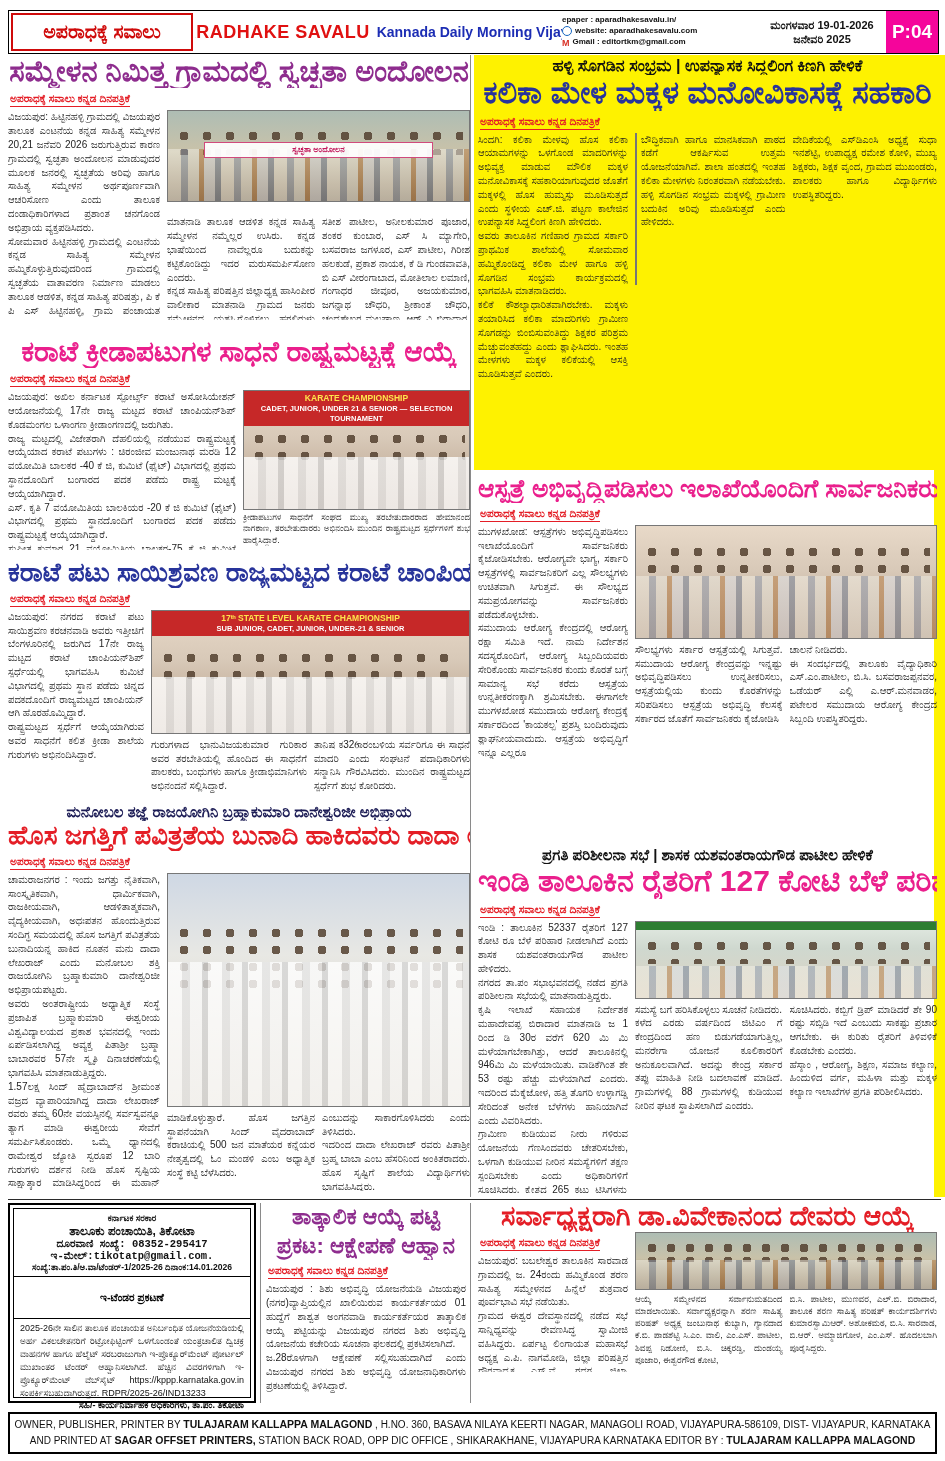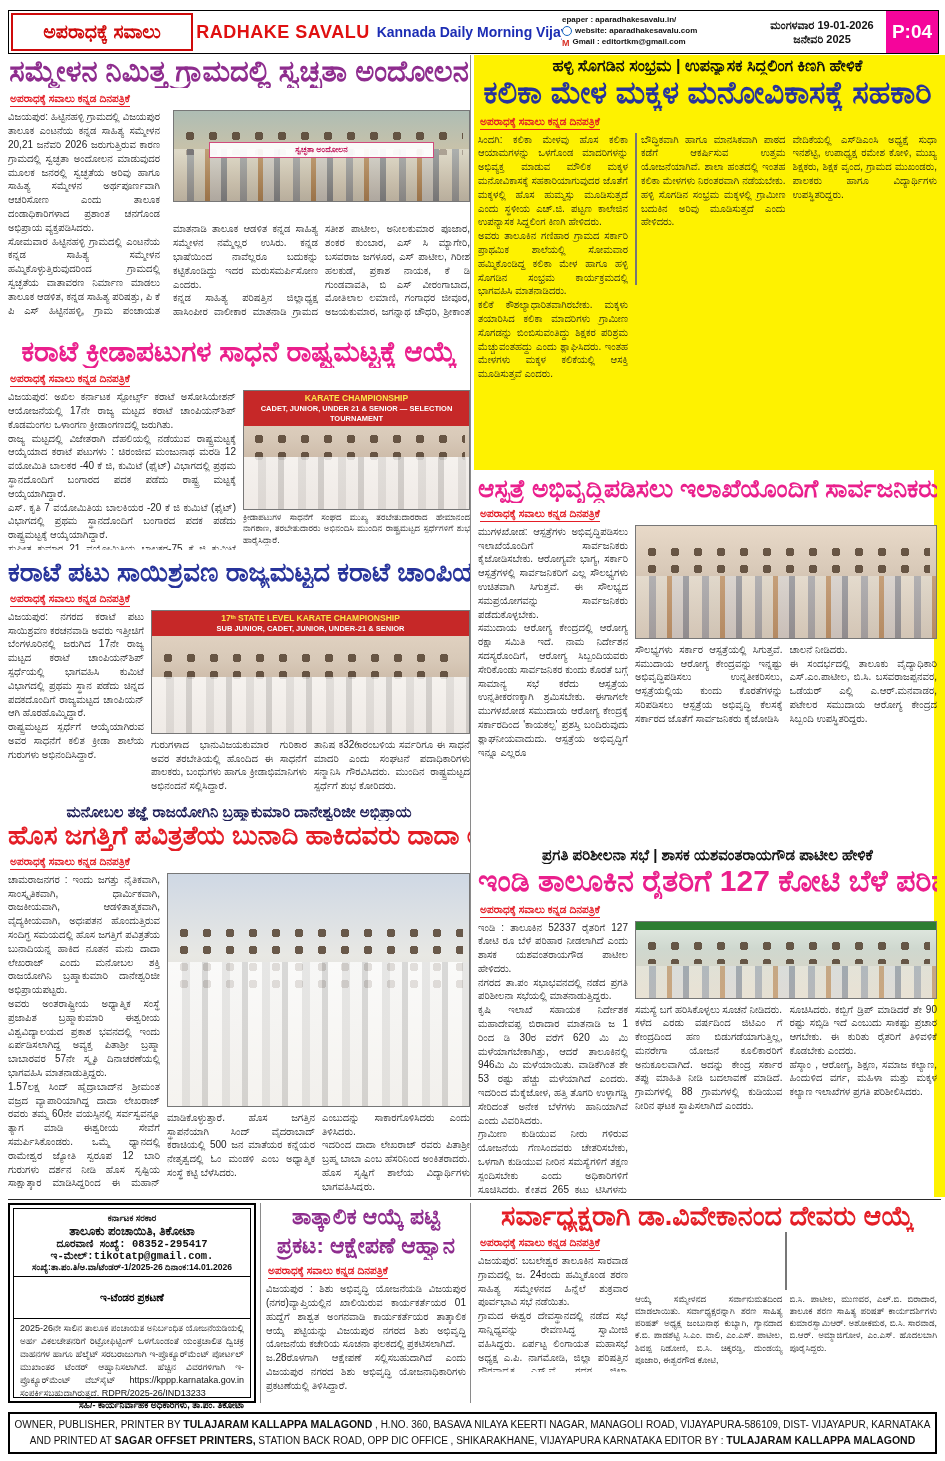--- a/index.html
+++ b/index.html
@@ -109,21 +109,21 @@
   <div class="vrule" style="left:260px;top:1203px;height:200px;"></div>
   <div class="vrule" style="left:470px;top:1203px;height:200px;"></div>
 
   <div class="story" style="left:8px;top:55px;width:462px;height:278px;">
     <div class="headline hl-purple" style="font-size:29px;">ಸಮ್ಮೇಳನ ನಿಮಿತ್ತ ಗ್ರಾಮದಲ್ಲಿ ಸ್ವಚ್ಛತಾ ಅಂದೋಲನ</div>
     <div><span class="byline">ಅಪರಾಧಕ್ಕೆ ಸವಾಲು ಕನ್ನಡ ದಿನಪತ್ರಿಕೆ</span></div>
     <div class="cols" style="height:210px;">
       <div class="bodytext" style="width:152px;flex:none;">ವಿಜಯಪುರ: ಹಿಟ್ಟಿನಹಳ್ಳಿ ಗ್ರಾಮದಲ್ಲಿ ವಿಜಯಪುರ ತಾಲೂಕ ಎಂಟನೆಯ ಕನ್ನಡ ಸಾಹಿತ್ಯ ಸಮ್ಮೇಳನ 20,21 ಜನೆವರಿ 2026 ಜರುಗುತ್ತಿರುವ ಕಾರಣ ಗ್ರಾಮದಲ್ಲಿ ಸ್ವಚ್ಛತಾ ಅಂದೋಲನ ಮಾಡುವುದರ ಮೂಲಕ ಜನರಲ್ಲಿ ಸ್ವಚ್ಛತೆಯ ಅರಿವು ಹಾಗೂ ಸಾಹಿತ್ಯ ಸಮ್ಮೇಳನ ಅರ್ಥಪೂರ್ಣವಾಗಿ ಆಚರಿಸೋಣ ಎಂದು ತಾಲೂಕ ದಂಡಾಧಿಕಾರಿಗಳಾದ ಪ್ರಶಾಂತ ಚನಗೊಂಡ ಅಭಿಪ್ರಾಯ ವ್ಯಕ್ತಪಡಿಸಿದರು.
 ಸೋಮವಾರ ಹಿಟ್ಟಿನಹಳ್ಳಿ ಗ್ರಾಮದಲ್ಲಿ ಎಂಟನೆಯ ಕನ್ನಡ ಸಾಹಿತ್ಯ ಸಮ್ಮೇಳನ ಹಮ್ಮಿಕೊಳ್ಳುತ್ತಿರುವುದರಿಂದ ಗ್ರಾಮದಲ್ಲಿ ಸ್ವಚ್ಛತೆಯ ವಾತಾವರಣ ನಿರ್ಮಾಣ ಮಾಡಲು ತಾಲೂಕ ಆಡಳಿತ, ಕನ್ನಡ ಸಾಹಿತ್ಯ ಪರಿಷತ್ತು, ಪಿ ಕೆ ಪಿ ಎಸ್ ಹಿಟ್ಟಿನಹಳ್ಳಿ, ಗ್ರಾಮ ಪಂಚಾಯತ ಹಿಟ್ಟಿನಹಳ್ಳಿ ಸಂಯುಕ್ತ ಆಶ್ರಯದಲ್ಲಿ ಜರುಗಿದ ಸ್ವಚ್ಛತಾ ಅಂದೋಲನ ಕಾರ್ಯಕ್ರಮ ಉದ್ಘಾಟಿಸಿ ಮಾತನಾಡಿದರು.
 ವಿಜಯಪುರ ತಾಲೂಕ ಪಂಚಾಯತ ಕಾರ್ಯನಿರ್ವಾಹಕ ಅಧಿಕಾರಿಗಳಾದ ಬಾಬು ರಾಠೋಡ</div>
-      <div style="flex:1;display:flex;flex-direction:column;gap:20px;overflow:hidden;margin-left:6px;">
+      <div style="flex:1;display:flex;flex-direction:column;gap:13px;overflow:hidden;">
         <div class="photo" style="height:90px;">
           <div class="ph-heads"></div>
           <div class="ph-crowd"></div>
           <div class="ph-banner">ಸ್ವಚ್ಛತಾ ಅಂದೋಲನ</div>
         </div>
         <div class="cols" style="flex:1;">
           <div class="bodytext" style="flex:1;">ಮಾತನಾಡಿ ತಾಲೂಕ ಆಡಳಿತ ಕನ್ನಡ ಸಾಹಿತ್ಯ ಸಮ್ಮೇಳನ ನಮ್ಮೆಲ್ಲರ ಉಸಿರು. ಕನ್ನಡ ಭಾಷೆಯಿಂದ ನಾವೆಲ್ಲರೂ ಬದುಕನ್ನು ಕಟ್ಟಿಕೊಂಡಿದ್ದು ಇದರ ಮರುಸಮರ್ಪಿಸೋಣ ಎಂದರು.
 ಕನ್ನಡ ಸಾಹಿತ್ಯ ಪರಿಷತ್ತಿನ ಜಿಲ್ಲಾಧ್ಯಕ್ಷ ಹಾಸಿಂಪೀರ ವಾಲೀಕಾರ ಮಾತನಾಡಿ ಗ್ರಾಮದ ಜನರು ಸಮ್ಮೇಳನದ ಯಶಸ್ವಿಗೊಳಿಸಲು ಹಗಲಿರುಳು ಶ್ರಮಿಸುತ್ತಿದ್ದಾರೆ. ತಾಲೂಕ ಆಡಳಿತದ ಮಾರ್ಗದರ್ಶನ ಪಡೆದು ಸಮ್ಮೇಳನ ಯಶಸ್ವಿ ಮಾಡೋಣ ಎಂದರು. ಡಾ ಆನಂದ ಕುಲಕರ್ಣಿ, ಡಾ ಮಾಧವ ಗುಡಿ, ರವಿ ಪವಾರ,</div>
           <div class="bodytext" style="flex:1;">ಸತೀಶ ಪಾಟೀಲ, ಅನೀಲಕುಮಾರ ಪೂಜಾರ, ಶಂಕರ ಕುಂಬಾರ, ಎಸ್ ಸಿ ಮ್ಯಾಗೇರಿ, ಬಸವರಾಜ ಜಗಳೂರ, ಎಸ್ ಪಾಟೀಲ, ಗಿರೀಶ ಹಲಕುಡೆ, ಪ್ರಕಾಶ ನಾಯಕ, ಕೆ ಡಿ ಗುಂಡವಾವತಿ, ಬಿ ಎಸ್ ವೀರಂಗಾಬಾದ, ಮೋತಿಲಾಲ ಲಮಾಣಿ, ಗಂಗಾಧರ ಜೀವೂರ, ಅಜಯಕುಮಾರ, ಜಗನ್ನಾಥ ಚೌಧರಿ, ಶ್ರೀಕಾಂತ ಚೌಧರಿ, ಚಂದ್ರಶೇಖರ ಮಲಘಾಣ, ಆರ್ ವಿ ಬಿರಾದಾರ, ದುಂಡಪ್ಪ ಬಗಲಿ, ಹುಸೇನ ವಾಲೀಕಾರ, ಮುದಸ್ಸರ ವಾಲೀಕಾರ, ಅಶೋಕ ಬಗಲಿ, ಸಂಗನಗೌಡ ಬಿರಾದಾರ, ಎಸ್ ಎಸ್ ಸಿ ಪ್ರೌಢ ಶಾಲೆಯ ವಿದ್ಯಾರ್ಥಿಗಳು ಭಾಗವಹಿಸಿದ್ದರು.</div>
         </div>
@@ -296,21 +296,21 @@
   </div>
 
   <div class="story" style="left:474px;top:1201px;width:467px;height:206px;padding:0 4px;box-sizing:border-box;">
     <div class="headline hl-red" style="font-size:27px;">ಸರ್ವಾಧ್ಯಕ್ಷರಾಗಿ ಡಾ.ವಿವೇಕಾನಂದ ದೇವರು ಆಯ್ಕೆ</div>
     <div class="cols" style="height:150px;">
       <div style="width:150px;flex:none;overflow:hidden;">
         <span class="byline">ಅಪರಾಧಕ್ಕೆ ಸವಾಲು ಕನ್ನಡ ದಿನಪತ್ರಿಕೆ</span>
         <div class="bodytext" style="height:118px;">ವಿಜಯಪುರ: ಬಬಲೇಶ್ವರ ತಾಲೂಕಿನ ಸಾರವಾಡ ಗ್ರಾಮದಲ್ಲಿ ಜ. 24ರಂದು ಹಮ್ಮಿಕೊಂಡ ಶರಣ ಸಾಹಿತ್ಯ ಸಮ್ಮೇಳನದ ಹಿನ್ನೆಲೆ ಶುಕ್ರವಾರ ಪೂರ್ವಭಾವಿ ಸಭೆ ನಡೆಯಿತು.
 ಗ್ರಾಮದ ಈಶ್ವರ ದೇವಸ್ಥಾನದಲ್ಲಿ ನಡೆದ ಸಭೆ ಸಾನ್ನಿಧ್ಯವನ್ನು ರೇವಣಸಿದ್ಧ ಸ್ವಾಮೀಜಿ ವಹಿಸಿದ್ದರು. ಏರ್ಪಟ್ಟ ಲಿಂಗಾಯತ ಮಹಾಸಭೆ ಅಧ್ಯಕ್ಷ ಎ.ಪಿ. ನಾಗಮೋಡಿ, ಜಿಲ್ಲಾ ಪರಿಷತ್ತಿನ ಗೌರವಾಧ್ಯಕ್ಷ ಎಸ್.ವೈ. ಗದಗ, ಜಿಲ್ಲಾ ಒಂಬುಗಾಥ ಕುಟ್ಟಾನೆ, ಮ.ಗು. ಯಾದವಾಡ ಮತ್ತಿತರರು ಸಮ್ಮೇಳನದ ಕುರಿತು ಚರ್ಚಿಸಿದರು. ಗುಣದಾಳ ಗ್ರಾಮದ ಕಲ್ಯಾಣ ಹಿರೇಮಠದ ಪೂಜ್ಯ ವಿವೇಕಾನಂದ ದೇವರ</div>
       </div>
-      <div style="flex:1;display:flex;flex-direction:column;gap:3px;overflow:hidden;align-items:center;">
+      <div style="flex:1;display:flex;flex-direction:column;gap:3px;overflow:hidden;">
         <div class="photo" style="height:56px;">
           <div class="ph-heads" style="top:12%;height:40%;background-size:19px 13px;"></div>
           <div class="ph-crowd" style="height:52%;"></div>
         </div>
         <div class="cols" style="flex:1;">
           <div class="bodytext" style="flex:1;font-size:8.8px;">ಆಯ್ಕೆ ಸಮ್ಮೇಳನದ ಸರ್ವಾನುಮತದಿಂದ ಮಾಡಲಾಯಿತು. ಸರ್ವಾಧ್ಯಕ್ಷರನ್ನಾಗಿ ಶರಣ ಸಾಹಿತ್ಯ ಪರಿಷತ್ ಅಧ್ಯಕ್ಷ ಜಂಬುನಾಥ ಕುಬ್ಯಾಗಿ, ಗ್ಯಾನದಾದ ಕೆ.ಬಿ. ಪಾಡಶೆಟ್ಟಿ ಸಿ.ಎಂ. ವಾಲಿ, ಎಂ.ಎಸ್. ಪಾಟೀಲ, ಶಿವಪ್ಪ ನಿಡೋಣಿ, ಬಿ.ಸಿ. ಚಿಕ್ಕರಡ್ಡಿ, ದುಂಡಯ್ಯ ಪೂಜಾರಿ, ಈಶ್ವರಗೌಡ ಕೋಟಿ,</div>
           <div class="bodytext" style="flex:1;font-size:8.8px;">ಬಿ.ಸಿ. ಪಾಟೀಲ, ಮುಣವರ, ಎಲ್.ಬಿ. ಬಿರಾದಾರ, ತಾಲೂಕ ಶರಣ ಸಾಹಿತ್ಯ ಪರಿಷತ್ ಕಾರ್ಯದರ್ಶಿಗಳು ಕುಮಾರಸ್ವಾಮಿಆರ್. ಅಶೋಕಮಠ, ಬಿ.ಸಿ. ಸಾರವಾಡ, ಬಿ.ಆರ್. ಅಮ್ಮಾಜಿಗೋಳ, ಎಂ.ಎಸ್. ಹೊದಲಬಾಗಿ ಪೂರೈಸಿದ್ದರು.</div>
         </div>
       </div>
     </div>

